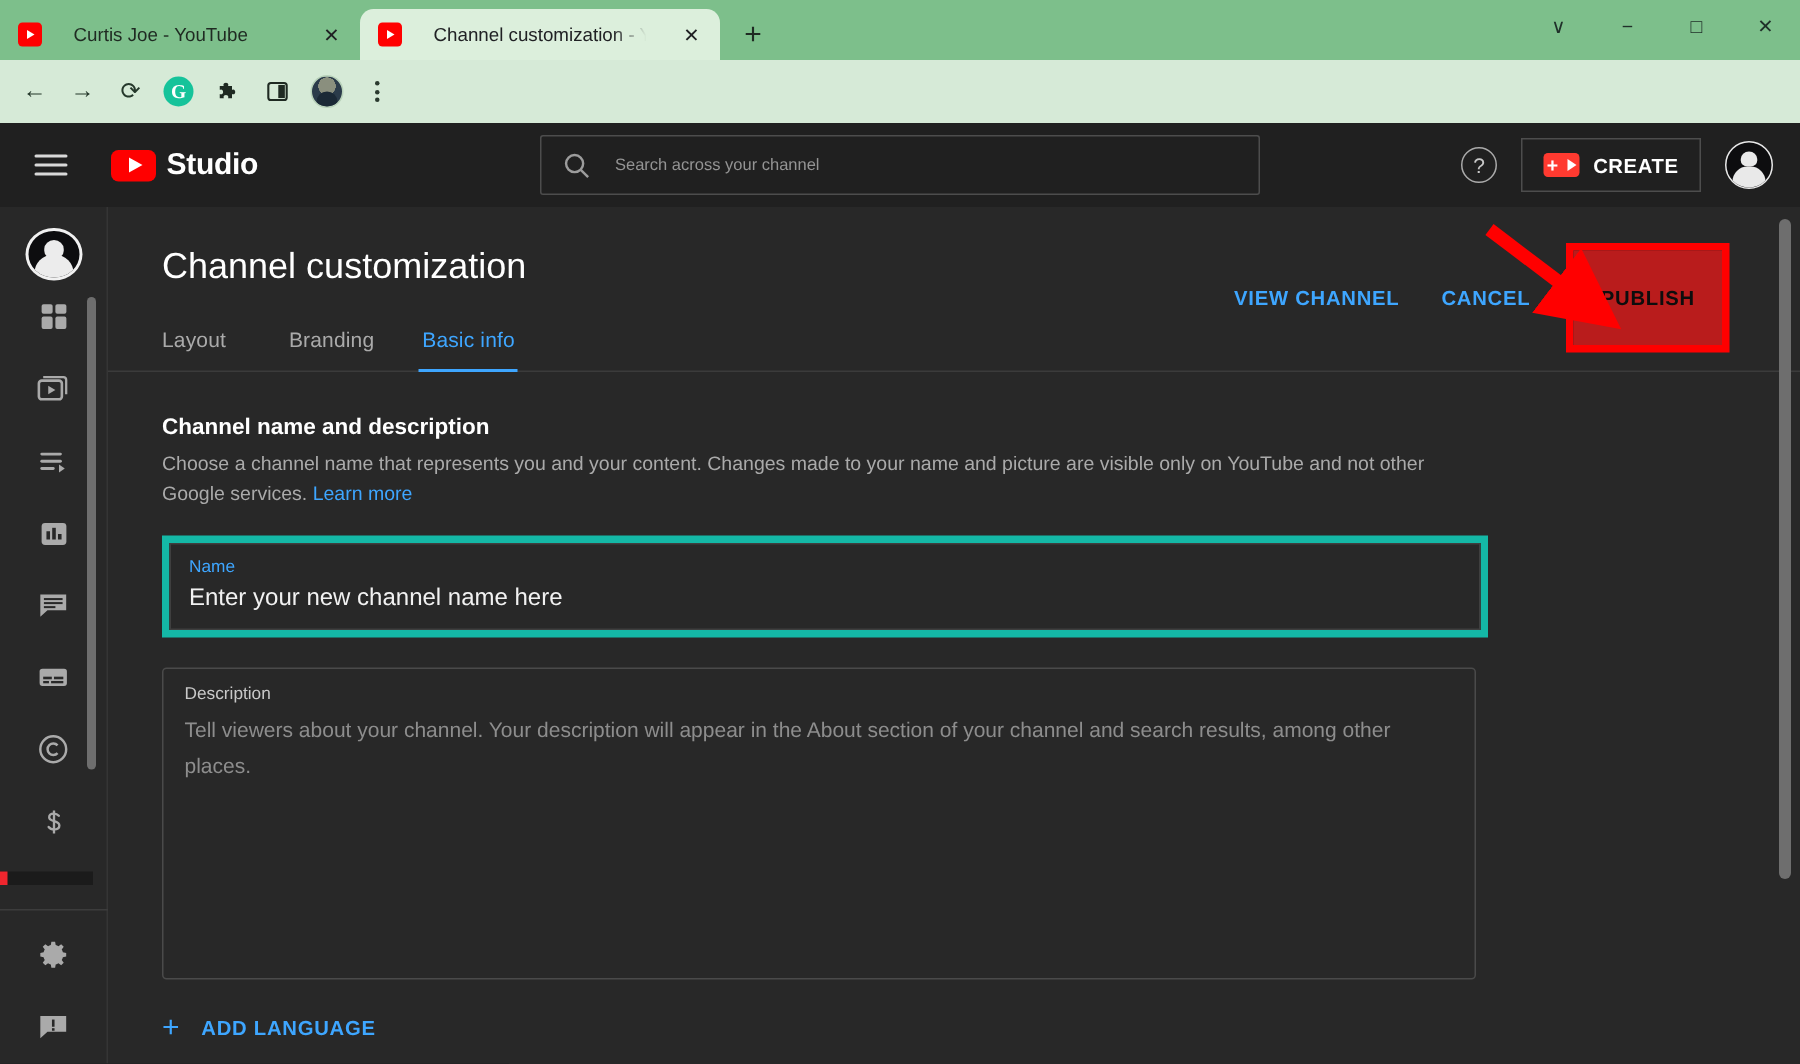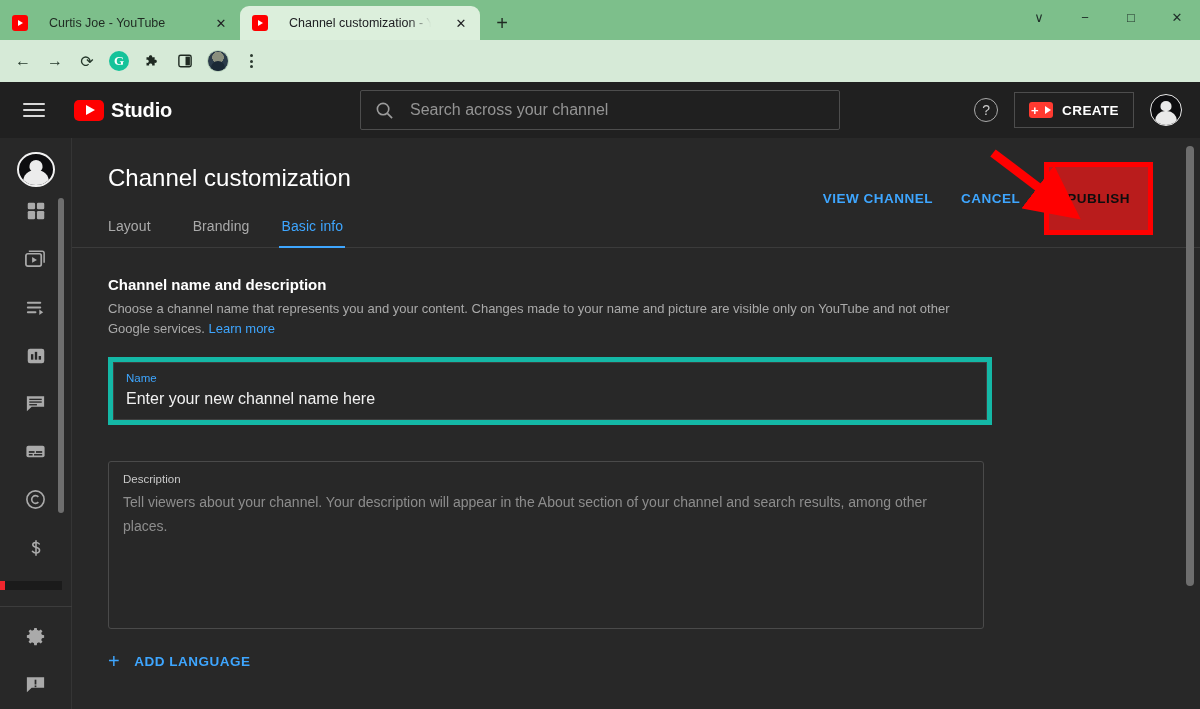--- a/index.html
+++ b/index.html
@@ -136,21 +136,21 @@
     border-bottom: 5.5px solid transparent;
     margin-left: 2px;
   }
   .studio-word { color: #fff; font-size: 20px; font-weight: 600; letter-spacing: -0.2px; }
   .yt-search {
     position: absolute; left: 360px; width: 480px; height: 40px;
     border: 1px solid #4d4d4d; border-radius: 2px;
     display: flex; align-items: center; gap: 16px; padding: 0 14px;
   }
   .yt-search .magnify { color: #9c9c9c; }
-  .yt-search .ph { color: #949494; font-size: 16px; }
+  .yt-search .ph { color: #949494; font-size: 11px; }
   .hdr-right {
     position: absolute; right: 18px; display: flex; align-items: center; gap: 16px;
   }
   .help-icon {
     width: 24px; height: 24px; border-radius: 50%; border: 1.6px solid #aaa;
     color: #c9c9c9; font-size: 14px; display:flex; align-items:center; justify-content:center;
   }
   .create-btn {
     height: 36px; border: 1px solid #4d4d4d; display: flex; align-items: center;
     gap: 9px; padding: 0 14px; color: #fff; font-size: 13.5px; font-weight: 700;
@@ -262,21 +262,21 @@
   .name-outline {
     margin-top: 18px; border: 5px solid #14b8a6; width: 884px;
   }
   .name-field {
     background: #282828; border: 1px solid #3f3f3f; padding: 9px 12px 11px 12px;
   }
   .field-label-blue { color: #3EA6FF; font-size: 11.5px; }
   .field-value { color: #f1f1f1; font-size: 16px; margin-top: 6px; }
 
   .desc-field {
-    margin-top: 36px; width: 876px; height: 168px;
+    margin-top: 20px; width: 876px; height: 208px;
     border: 1px solid #4a4a4a; border-radius: 3px; padding: 11px 14px;
   }
   .field-label-gray { color: #c9c9c9; font-size: 11.5px; }
   .desc-ph { color: #8d8d8d; font-size: 14px; line-height: 24px; margin-top: 5px; max-width: 845px; }
 
   .add-lang {
     margin-top: 22px; display: flex; align-items: center; gap: 14px;
     color: #3EA6FF; font-size: 13.5px; font-weight: 600; letter-spacing: 0.5px;
   }
   .plus-ic { font-size: 20px; font-weight: 400; line-height: 1; }

